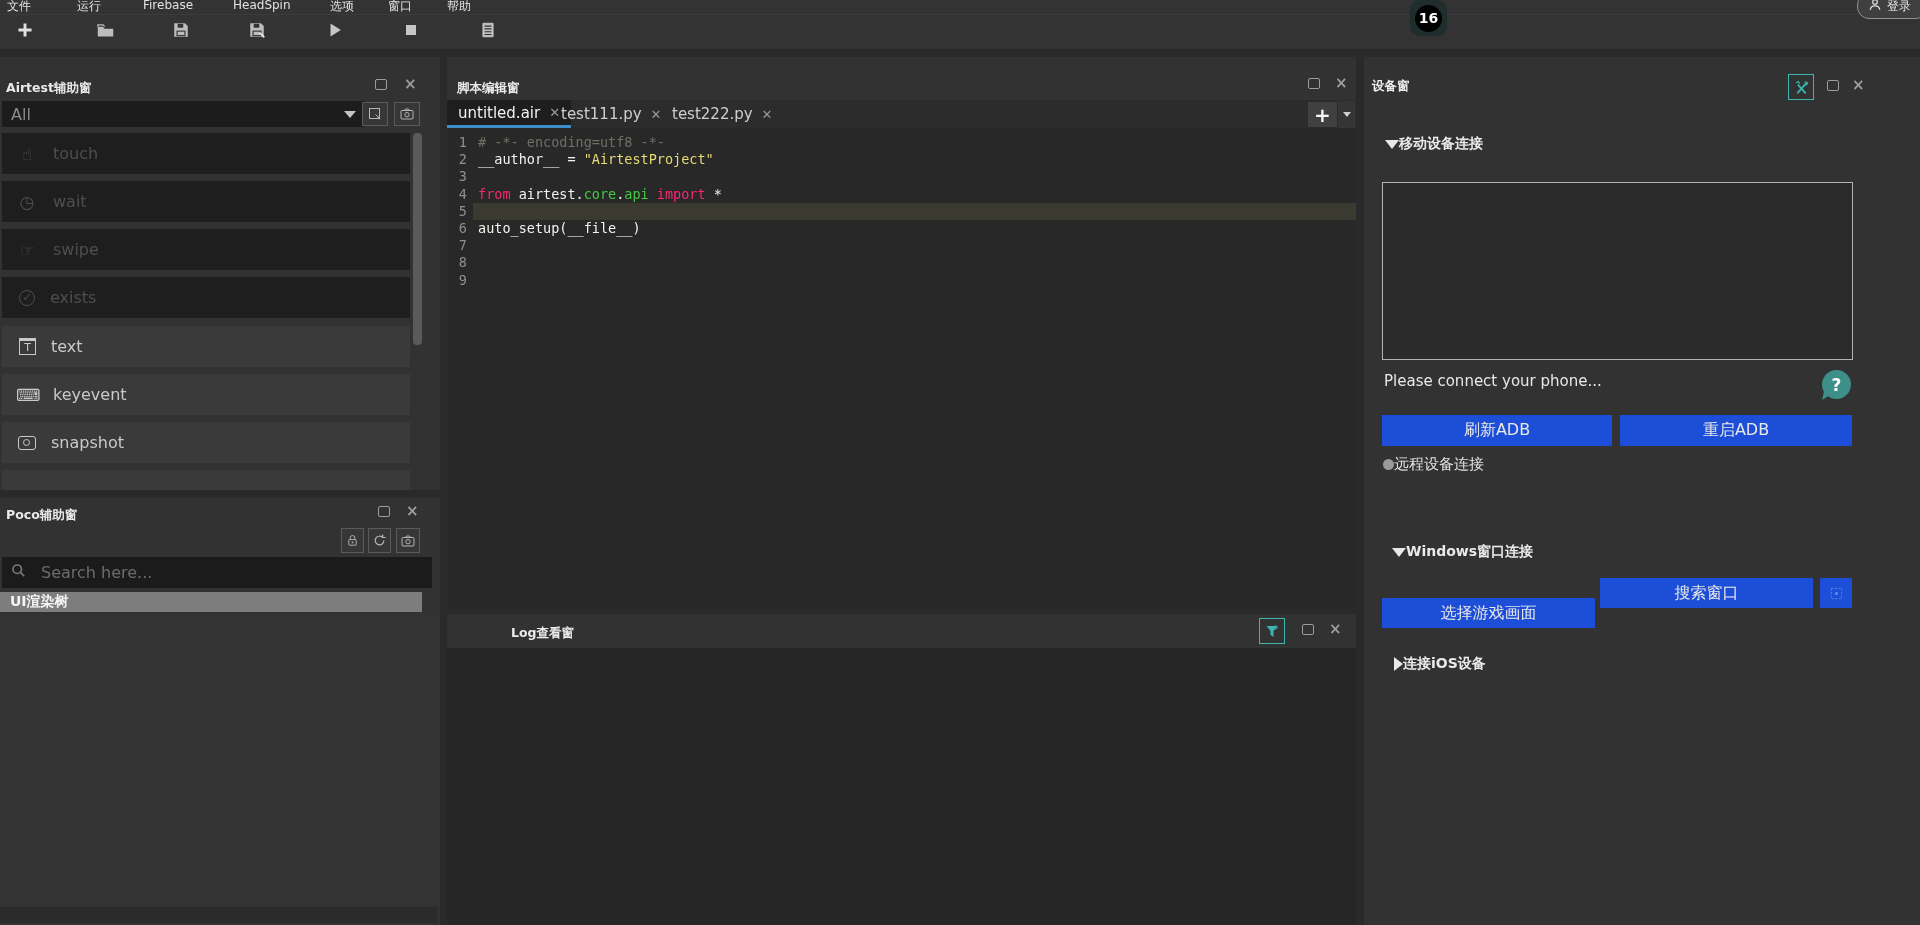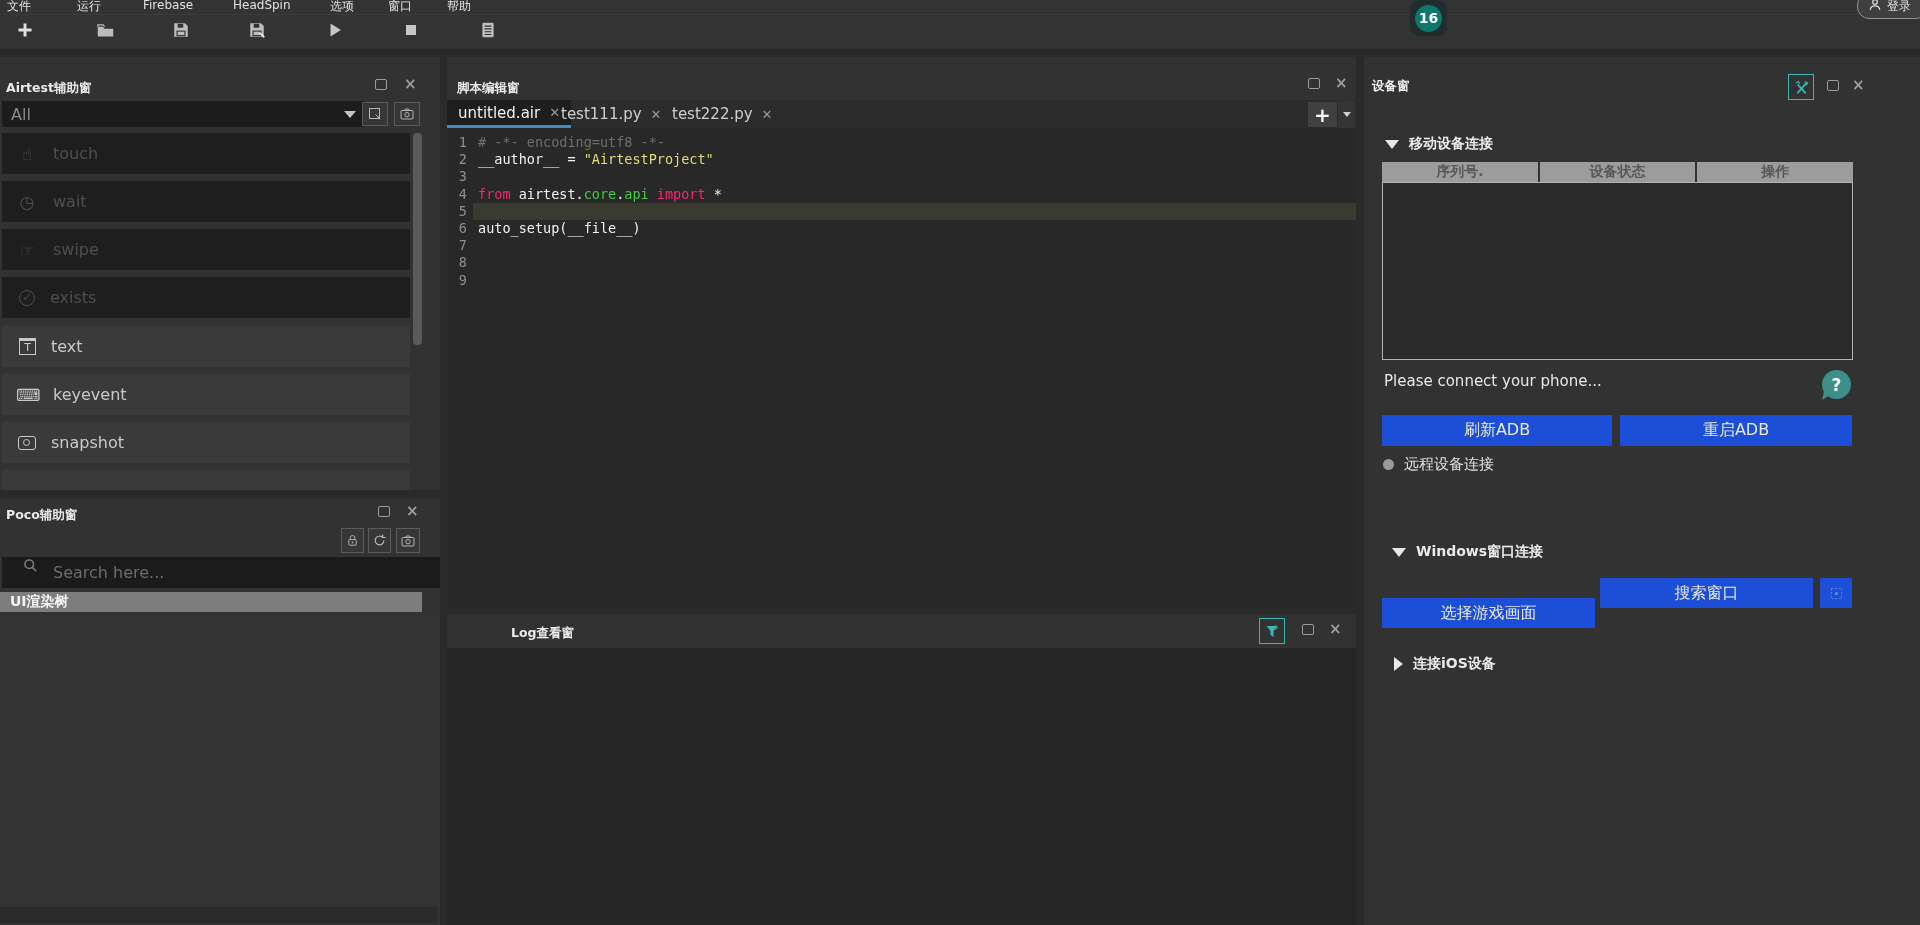--- a/index.html
+++ b/index.html
@@ -7,21 +7,21 @@
        font-family:"DejaVu Sans","Liberation Sans",sans-serif;color:#ddd;-webkit-font-smoothing:antialiased;}
   
   .menubar{position:absolute;left:0;top:0;width:1920px;height:14px;background:#333;overflow:hidden;z-index:4;}
   .menu-item{position:absolute;top:-2px;font-size:12px;color:#e2e2e2;white-space:nowrap;cursor:default;}
   .toolbar{position:absolute;left:0;top:14px;width:1920px;height:34px;background:#333;border-top:1px solid #3b3b3b;z-index:3;}
   .tool-btn{position:absolute;top:4px;width:26px;height:26px;display:flex;align-items:center;justify-content:center;}
   .login-btn{position:absolute;right:-8px;top:-7px;height:24px;padding:0 16px 0 10px;border:1px solid #909090;
              border-radius:12px;background:#3f3f3f;color:#e3e3e3;font-size:12px;display:flex;align-items:center;gap:5px;z-index:6;}
   .badge16{position:absolute;left:1410px;top:0;width:37px;height:36px;border-radius:9px;background:#1f2e2c;
            display:flex;align-items:center;justify-content:center;z-index:6;}
-  .badge16 .circ{width:27px;height:27px;border-radius:50%;background:#0f766e;color:#fff;font-size:14px;font-weight:bold;
+  .badge16 .circ{width:27px;height:27px;border-radius:50%;background:#000000;color:#fff;font-size:14px;font-weight:bold;
                  display:flex;align-items:center;justify-content:center;}
   
   .panel{position:absolute;background:#323232;overflow:hidden;}
   .panel-title{position:absolute;font-size:12.5px;font-weight:bold;color:#eaeaea;white-space:nowrap;}
   .win-float{position:absolute;width:10px;height:9px;border:1px solid #9d9d9d;border-radius:2px;}
   .win-close{position:absolute;font-size:15px;line-height:14px;color:#9d9d9d;font-weight:bold;}
   .dd{position:absolute;background:#1c1c1c;display:flex;align-items:center;padding-left:9px;font-size:16px;}
   .chev{position:absolute;right:9px;top:50%;margin-top:-3px;width:0;height:0;
         border-left:6px solid transparent;border-right:6px solid transparent;border-top:7px solid #c4c4c4;}
   .mini-btn{position:absolute;width:26px;height:24px;background:#373737;border:1px solid #5a5a5a;
@@ -31,21 +31,21 @@
             padding-left:14px;box-sizing:border-box;font-size:16px;gap:15px;}
   .air-item.on{background:#3a3a3a;color:#c9c9c9;}
   .air-item.dim{background:#1e1e1e;color:#4e4e4e;}
   .gi{width:22px;text-align:center;font-size:17px;line-height:20px;flex:none;}
   .gi-text{font-size:11px;border:1px solid currentColor;width:15px;height:13px;line-height:13px;margin-left:3px;border-top-width:3px;}
   .gi-exists{font-size:11px;border:1.5px solid currentColor;border-radius:50%;width:14px;height:14px;line-height:14px;margin-left:3px;}
   .gi-snapshot{position:relative;border:1.5px solid currentColor;border-radius:3px;width:16px;height:12px;margin-left:2px;}
   .gi-snapshot::after{content:"";position:absolute;left:4px;top:2px;width:5px;height:5px;border:1.2px solid currentColor;border-radius:50%;}
   .vthumb{position:absolute;background:#5a5a5a;border-radius:4px;}
   
-  .search-box{position:absolute;background:#1b1b1b;display:flex;gap:12px;padding-left:20px;}
+  .search-box{position:absolute;background:#1b1b1b;display:flex;align-items:center;gap:12px;padding-left:8px;}
   .search-box input{background:transparent;border:none;outline:none;color:#a9a9a9;font-size:16px;width:330px;
                     font-family:"DejaVu Sans","Liberation Sans",sans-serif;}
   .search-box input::placeholder{color:#6c6c6c;}
   .gray-bar{position:absolute;background:#7d7d7d;color:#f4f4f4;font-weight:bold;font-size:14px;
             display:flex;align-items:center;padding-left:10px;box-sizing:border-box;}
   
   .tabbar{position:absolute;background:#2c2c2c;}
   .tab{position:absolute;top:0;height:28px;display:flex;align-items:center;gap:9px;padding:0 11px;
        font-size:15px;color:#cfcfcf;box-sizing:border-box;white-space:nowrap;}
   .tab.active{background:#1e1e1e;color:#f2f2f2;border-bottom:3px solid #3d8ec9;}
@@ -53,21 +53,21 @@
   .plus-btn{position:absolute;background:#404040;color:#f4f4f4;display:flex;align-items:center;justify-content:center;
             font-size:20px;font-weight:bold;border:1px solid #2a2a2a;box-sizing:border-box;}
   .code-area{position:absolute;background:#282828;font-family:"DejaVu Sans Mono","Liberation Mono",monospace;
              font-size:13.5px;line-height:17.2px;padding-top:6px;box-sizing:border-box;}
   .cline{position:relative;height:17.2px;white-space:pre;}
   .cline.cur::before{content:"";position:absolute;left:26px;right:0;top:0;bottom:0;background:#3b3a30;}
   .cline span{position:relative;}
   .lnum{display:inline-block;width:20px;text-align:right;color:#8f908a;margin-right:11px;}
   .seg-pl{color:#f2f2ee;} .seg-cm{color:#6e7066;} .seg-st{color:#e6db74;} .seg-kw{color:#f92672;} .seg-gr{color:#43c943;}
   
-  .sec-head{position:absolute;display:flex;align-items:center;gap:10px;font-size:14px;font-weight:bold;color:#eaeaea;}
+  .sec-head{position:absolute;display:flex;align-items:center;font-size:14px;font-weight:bold;color:#eaeaea;}
   .tri-d{width:0;height:0;border-left:7px solid transparent;border-right:7px solid transparent;border-top:9px solid #e8e8e8;}
   .tri-r{width:0;height:0;border-top:7px solid transparent;border-bottom:7px solid transparent;border-left:9px solid #e8e8e8;}
   .tbl-head{position:absolute;display:flex;gap:2px;}
   .tbl-head .cell{flex:1;background:#9c9c9c;color:#585858;font-size:14px;font-weight:bold;
                   display:flex;align-items:center;justify-content:center;height:20px;}
   .tbl-body{position:absolute;background:#2b2b2b;border:1px solid #b2b2b2;box-sizing:border-box;}
   .dev-btn{position:absolute;background:#1d4ed8;color:#e8e8e8;font-size:16px;display:flex;align-items:center;justify-content:center;}
   .help-bubble{position:absolute;width:29px;height:29px;border-radius:50%;background:#3e8f8a;color:#fff;font-size:17px;
                font-weight:bold;display:flex;align-items:center;justify-content:center;}
   .help-bubble::after{content:"";position:absolute;left:1px;bottom:-2px;width:0;height:0;
@@ -310,25 +310,20 @@
         </svg>
     </div>
     <span class="win-float" style="left:463px;top:23px;"></span>
     <span class="win-close" style="left:488px;top:21px;">×</span>
 
     <div class="sec-head" style="left:21px;top:78px;">
       <span class="tri-d"></span>
       <span>移动设备连接</span>
     </div>
 
-    <div class="tbl-head" id="device-table-head" style="left:18px;top:105px;width:471px;">
-        <div class="cell">序列号.</div>
-        <div class="cell">设备状态</div>
-        <div class="cell">操作</div>
-      </div>
     <div class="tbl-body" style="left:18px;top:125px;width:471px;height:178px;"></div>
 
     <div style="position:absolute;left:20px;top:315px;font-size:15px;color:#e8e8e8;">Please connect your phone...</div>
     <div class="help-bubble" style="left:458px;top:313px;">
       <span>?</span>
     </div>
 
     <div class="dev-btn" style="left:18px;top:358px;width:230px;height:31px;">刷新ADB</div>
     <div class="dev-btn" style="left:256px;top:358px;width:232px;height:31px;">重启ADB</div>
 

